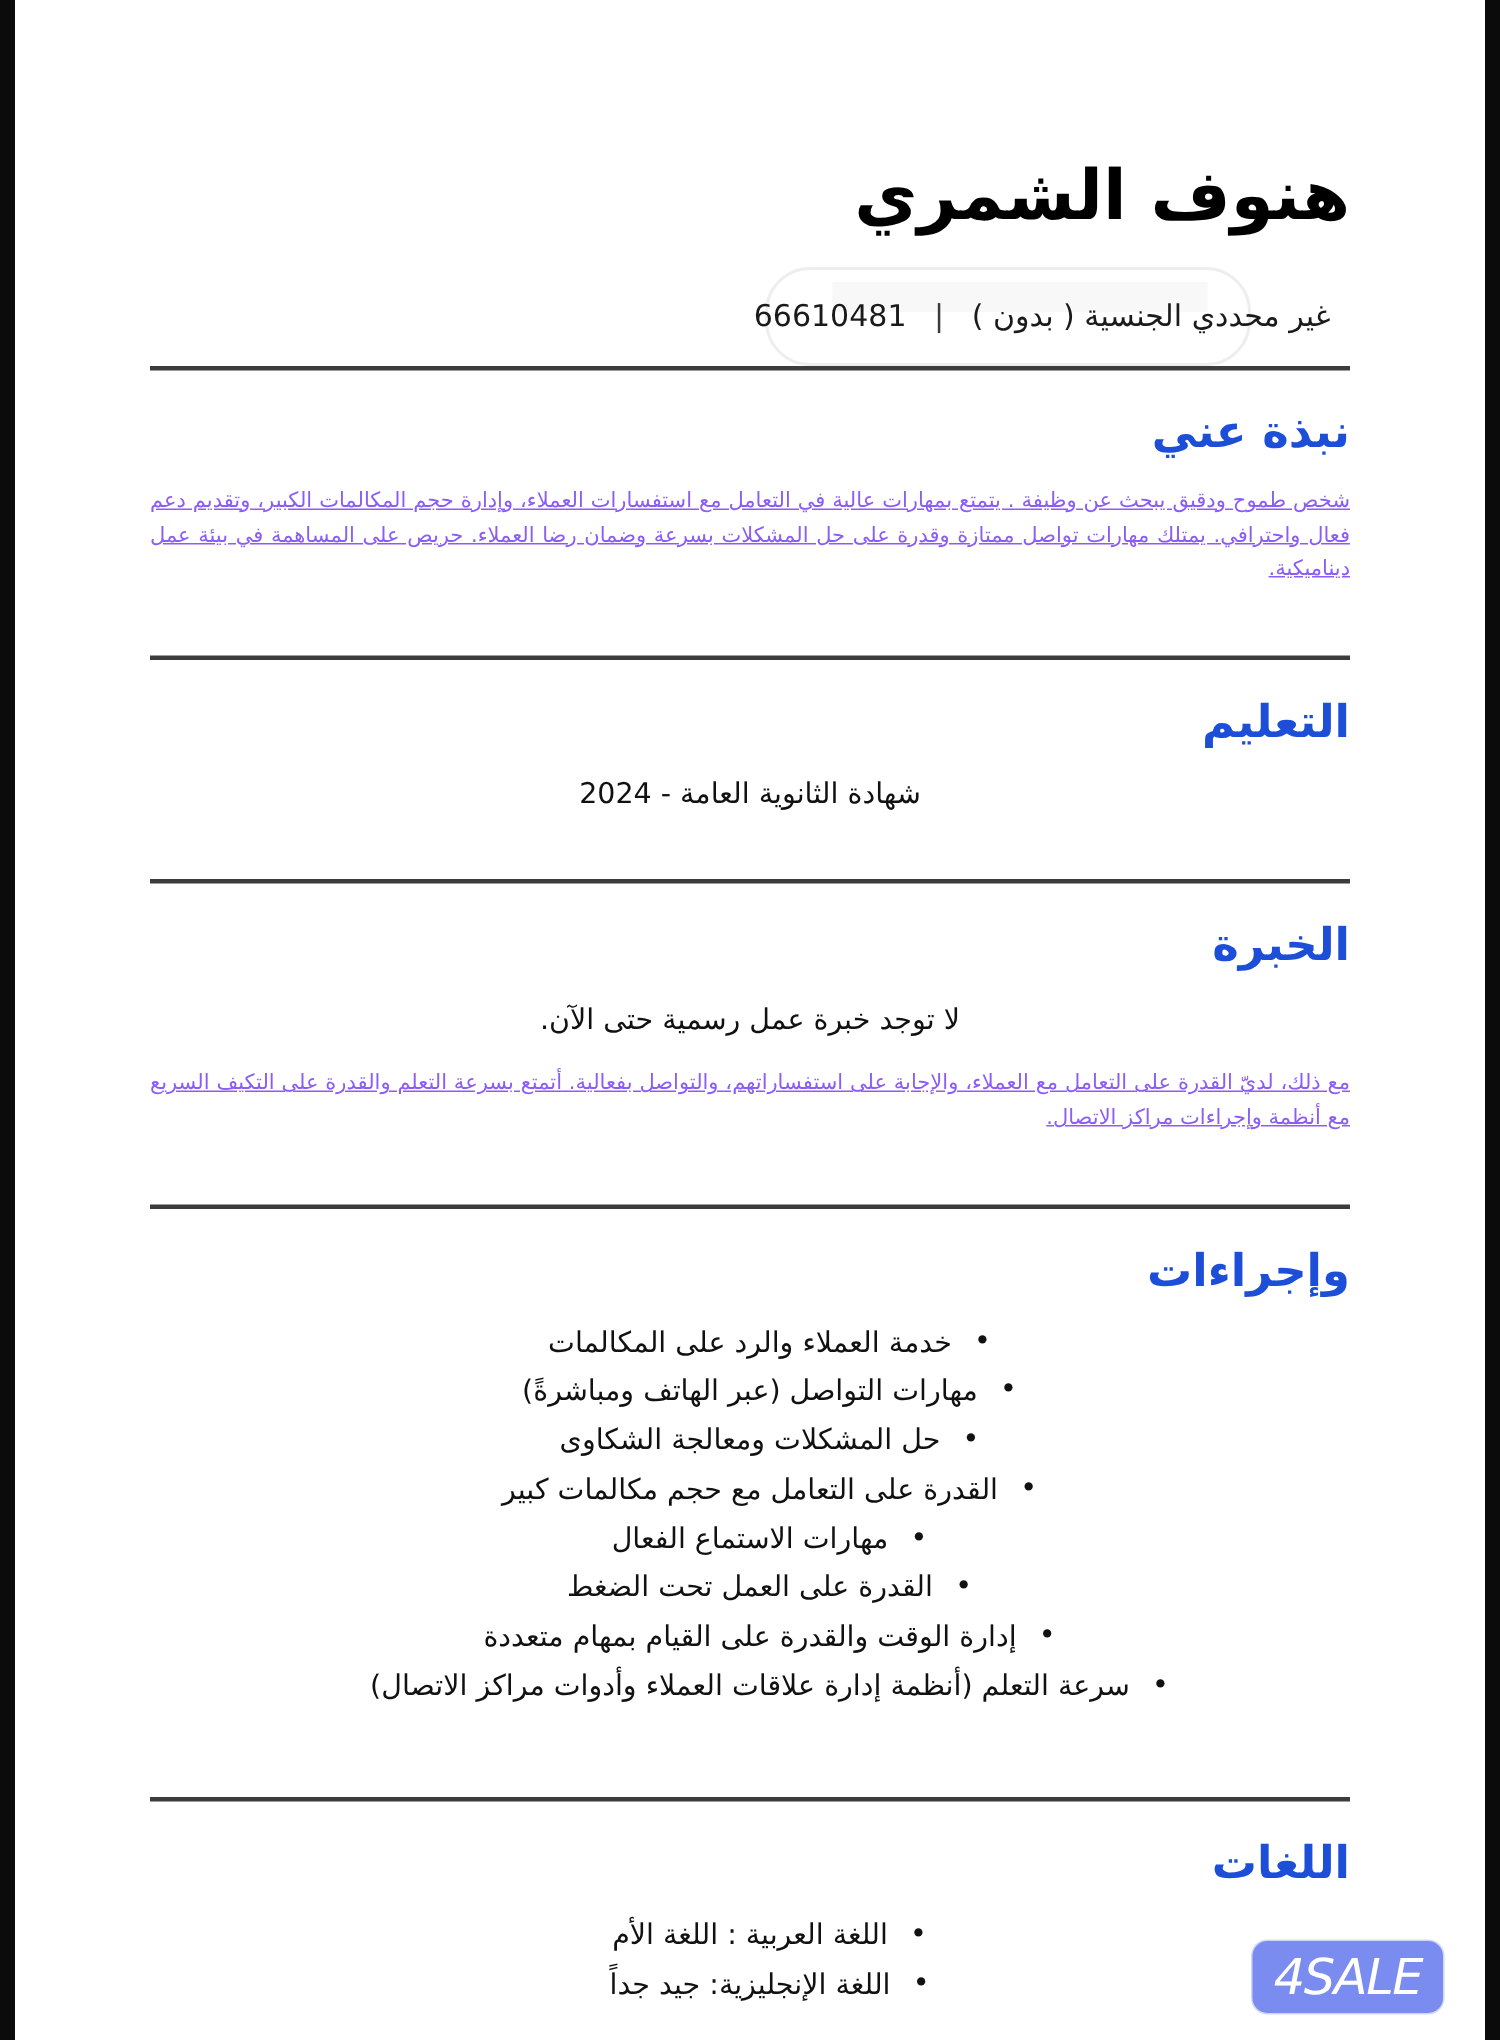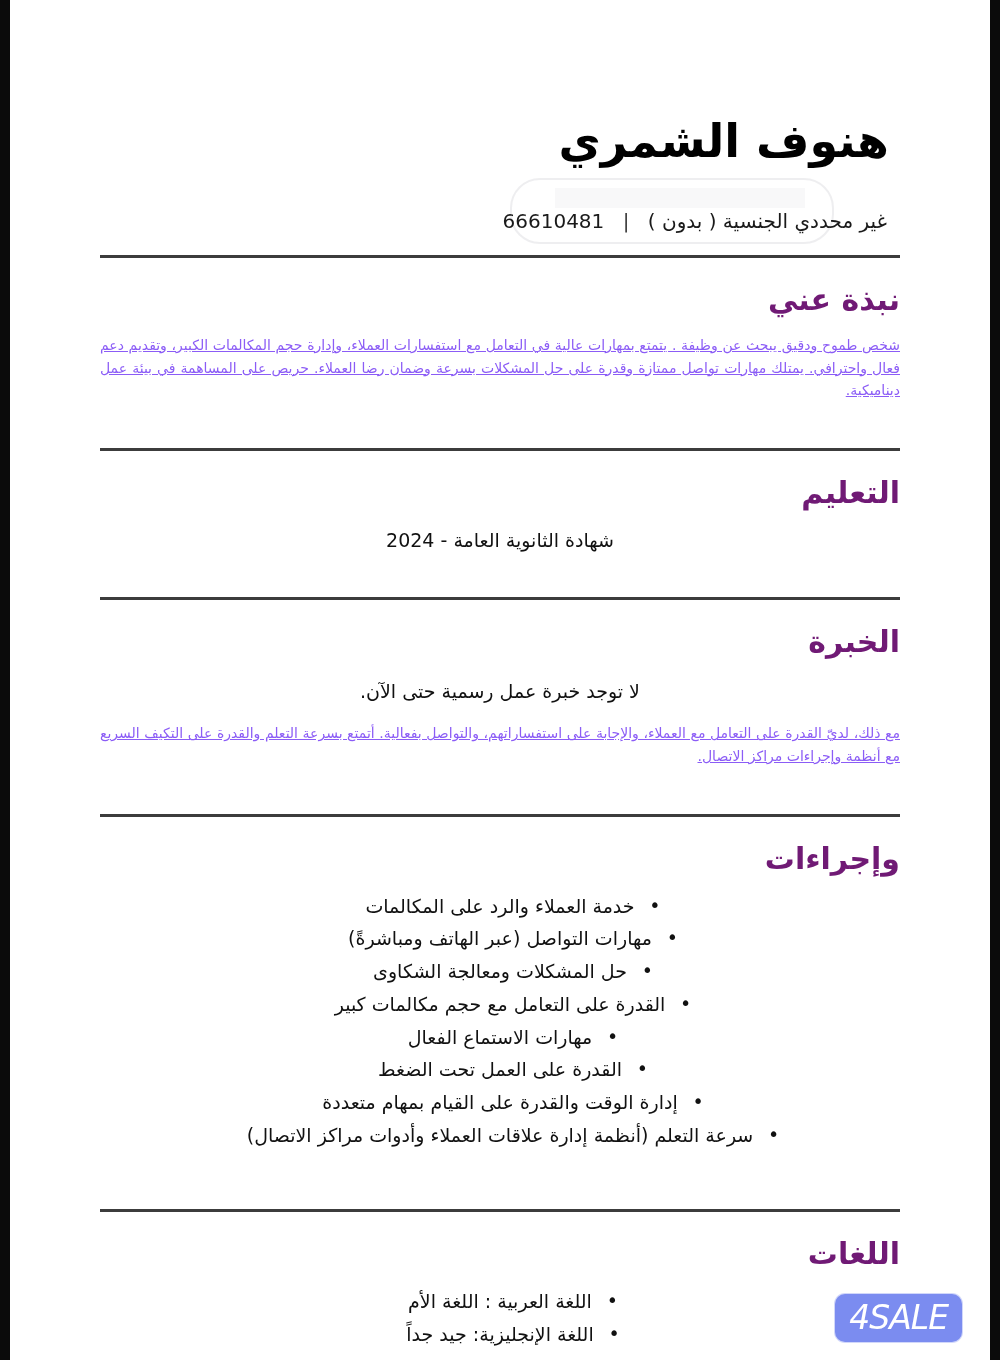--- a/index.html
+++ b/index.html
@@ -64,21 +64,21 @@
   }
 
   .content {
     position: relative;
     padding: 0 90px 0 90px;
     direction: rtl;
     text-align: right;
   }
 
   .name {
-    margin: 11px;
+    margin: 0;
     padding-top: 104px;
     font-size: 46px;
     font-weight: bold;
     color: #000;
     letter-spacing: 0px;
     line-height: 1.15;
   }
 
   .contact {
     margin: 13px;
@@ -108,21 +108,21 @@
   }
 
   .section {
     padding-top: 0;
   }
   .section-title {
     margin: 0;
     padding-top: 24px;
     font-size: 30px;
     font-weight: bold;
-    color: #701a75;
+    color: #1d4ed8;
     line-height: 1.2;
   }
 
   .para {
     margin: 0;
     padding-top: 16px;
     font-size: 14px;
     line-height: 1.62;
     color: #8b5cf6;
     text-align: justify;

